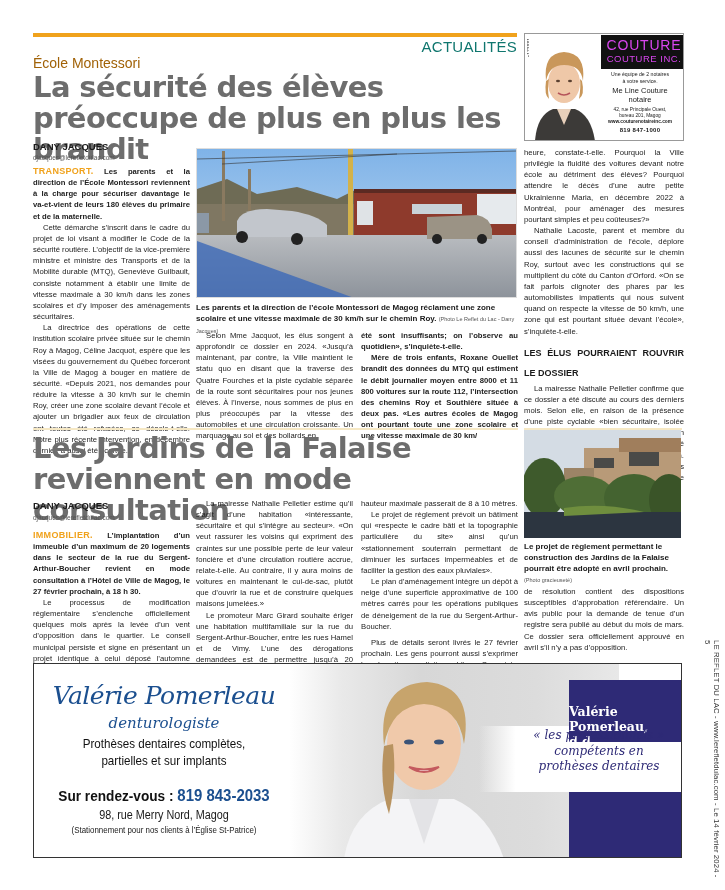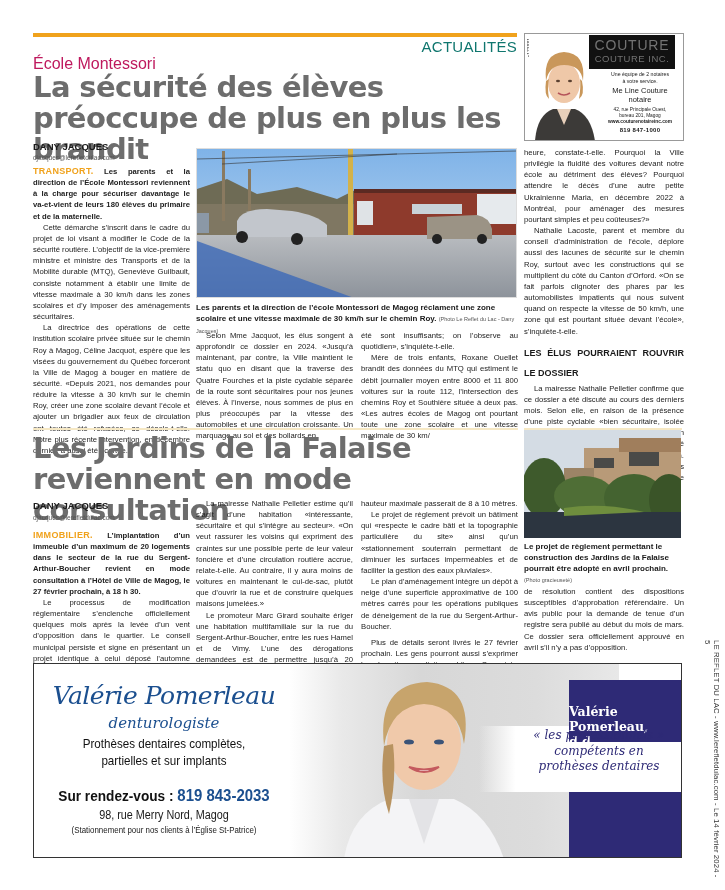--- a/index.html
+++ b/index.html
@@ -3,21 +3,21 @@
 <meta charset="utf-8">
 <style>
   * { margin:0; padding:0; box-sizing:border-box; }
   html, body { width:725px; height:890px; background:#fff; overflow:hidden; }
   body { position:relative; font-family:"Liberation Sans", sans-serif; color:#1a1a1a; }
 
   .abs { position:absolute; }
 
   .top-rule { left:33px; top:33px; width:484px; height:4px; background:#f0a21c; }
   .section-label { left:400px; top:38px; width:117px; text-align:right; font-weight:normal; font-size:15px; color:#0f766e; letter-spacing:0.3px; }
-  .kicker { left:33px; top:55px; font-size:16px; color:#be185d; }
+  .kicker { left:33px; top:55px; font-size:14px; color:#a16207; }
 
   .headline { font-family:"DejaVu Sans", sans-serif; font-weight:bold; color:#6d6d6d; line-height:31px; font-size:29px; letter-spacing:-0.6px; }
   .h1 { left:33px; top:72px; width:490px; }
   .h2 { left:33px; top:433px; width:490px; }
 
   .byline { font-weight:bold; font-size:9.5px; color:#1a1a1a; }
   .email { font-size:6.5px; color:#555; }
 
   .col { font-size:7.7px; line-height:11.15px; text-align:justify; color:#222; }
   .col p { text-indent:10px; }
@@ -28,21 +28,21 @@
   .photo1 { left:196px; top:148px; width:321px; height:150px; overflow:hidden; border:1px solid #ddd; }
   .caption { font-size:8px; font-weight:bold; line-height:11px; color:#1a1a1a; }
   .caption .credit { font-weight:normal; font-size:5.5px; color:#555; }
   .subhead { font-weight:bold; font-size:9px; line-height:20px; color:#1a1a1a; }
 
   .beige-rule { height:2px; background:#f6e8c4; }
 
   
   .notary { left:524px; top:33px; width:160px; height:108px; border:1px solid #999; background:#fff; overflow:hidden; }
   .notary .side-code { position:absolute; left:1px; top:4px; font-size:5px; color:#444; writing-mode:vertical-rl; transform:rotate(180deg); }
-  .notary .logo-box { position:absolute; left:64px; top:1px; width:86px; height:34px; background:#111; color:#737373; text-align:center; }
+  .notary .logo-box { position:absolute; left:76px; top:1px; width:86px; height:34px; background:#111; color:#d946ef; text-align:center; }
   .notary .logo1 { font-size:14px; letter-spacing:0.8px; line-height:16px; padding-top:2px; }
   .notary .logo2 { font-size:9.5px; letter-spacing:0.5px; line-height:12px; }
   .notary .info { position:absolute; left:72px; top:37px; width:86px; text-align:center; color:#1a1a1a; }
   .notary .tag { font-size:5.2px; line-height:6.5px; }
   .notary .name { font-weight:normal; font-size:7.5px; line-height:8.5px; margin-top:3px; }
   .notary .addr { font-size:4.8px; line-height:6px; margin-top:3px; }
   .notary .phone { font-weight:bold; font-size:6px; margin-top:2px; letter-spacing:0.3px; }
 
   .photo2 { left:524px; top:430px; width:157px; height:108px; overflow:hidden; }
 
@@ -150,21 +150,21 @@
     <rect x="0" y="64" width="12" height="20" fill="#8b98a6"></rect>
   </svg>
 </div>
 <div class="abs caption" style="left:196px;top:302px;width:322px;">
   <span>Les parents et la direction de l’école Montessori de Magog réclament une zone scolaire et une vitesse maximale de 30 km/h sur le chemin Roy.</span> <span class="credit">(Photo Le Reflet du Lac - Dany Jacques)</span>
 </div>
 
 <div class="abs col" style="left:196px;top:330px;width:157px;">
   <p>Selon Mme Jacquot, les élus songent à approfondir ce dossier en 2024. «Jusqu’à maintenant, par contre, la Ville maintient le statu quo en disant que la traverse des Quatre Fourches et la piste cyclable séparée de la route sont sécuritaires pour nos jeunes élèves. À l’inverse, nous sommes de plus en plus préoccupés par la vitesse des automobiles et une circulation croissante. Un marquage au sol et des bollards en</p>
 </div>
-<div class="abs col" style="left:361px;top:330px;width:157px;">
+<div class="abs col" style="left:361px;top:330px;width:157px;font-weight:bold;">
   <p class="noind">été sont insuffisants; on l’observe au quotidien», s’inquiète-t-elle.</p>
   <p>Mère de trois enfants, Roxane Ouellet brandit des données du MTQ qui estiment le débit journalier moyen entre 8000 et 11 800 voitures sur la route 112, l’intersection des chemins Roy et Southière située à deux pas. «Les autres écoles de Magog ont pourtant toute une zone scolaire et une vitesse maximale de 30 km/</p>
 </div>
 
 <div class="abs col" style="left:524px;top:147px;width:160px;">
   <p class="noind">heure, constate-t-elle. Pourquoi la Ville privilégie la fluidité des voitures devant notre école au détriment des élèves? Pourquoi attendre le décès d’une autre petite Ukrainienne Maria, en décembre 2022 à Montréal, pour aménager des mesures pourtant simples et peu coûteuses?»</p>
   <p>Nathalie Lacoste, parent et membre du conseil d’administration de l’école, déplore aussi des lacunes de sécurité sur le chemin Roy, surtout avec les constructions qui se multiplient du côté du Canton d’Orford. «On se fait parfois clignoter des phares par les automobilistes impatients qui nous suivent quand on respecte la vitesse de 50 km/h, une zone qui est pourtant située devant l’école», s’inquiète-t-elle.</p>
   <div class="subhead" style="margin-top:6px;">LES ÉLUS POURRAIENT ROUVRIR LE DOSSIER</div>
   <p>La mairesse Nathalie Pelletier confirme que ce dossier a été discuté au cours des derniers mois. Selon elle, en raison de la présence d’une piste cyclable «bien sécuritaire, isolée de la voie des voitures et séparée par un espace gazonné, il n’avait pas été recommandé d’abaisser la vitesse à 30 km/h.  Avec la loi provinciale qui a changé au cours des derniers mois, il a été convenu de rediscuter de ce dossier», termine-t-elle.</p>
 </div>

